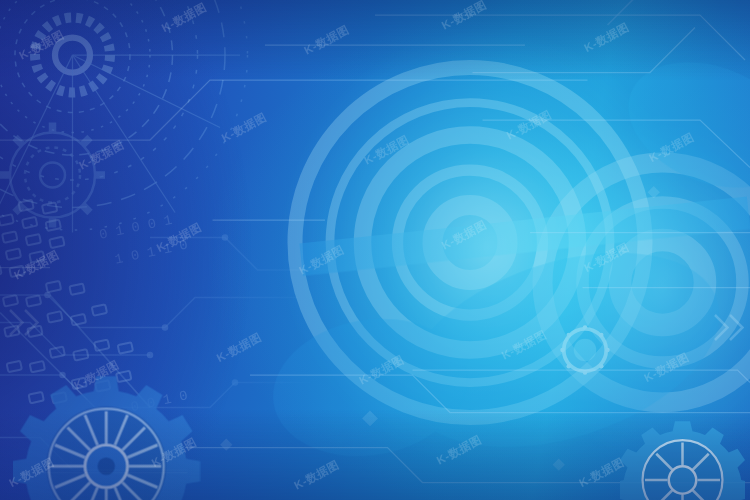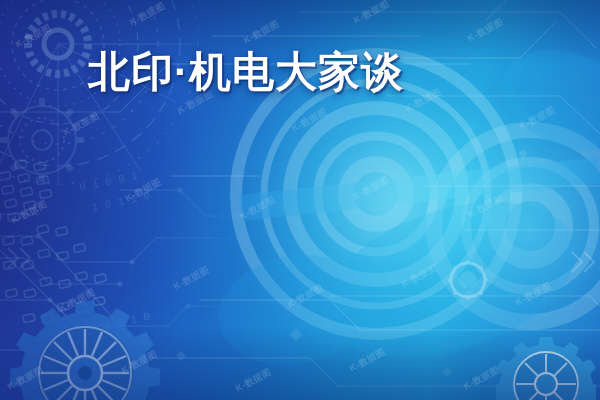--- a/index.html
+++ b/index.html
@@ -425,17 +425,16 @@
     <span class="wm" style="left:286px; top:290px;">K-数据图</span>
     <span class="wm" style="left:400px; top:270px;">K-数据图</span>
     <span class="wm" style="left:514px; top:288px;">K-数据图</span>
     <span class="wm" style="left:6px;   top:372px;">K-数据图</span>
     <span class="wm" style="left:120px; top:356px;">K-数据图</span>
     <span class="wm" style="left:234px; top:374px;">K-数据图</span>
     <span class="wm" style="left:348px; top:354px;">K-数据图</span>
     <span class="wm" style="left:462px; top:372px;">K-数据图</span>
   </div>
 
-  <div class="title">北印·机电大家谈</div>
 
 
 
 </div>
 
 </body></html>

